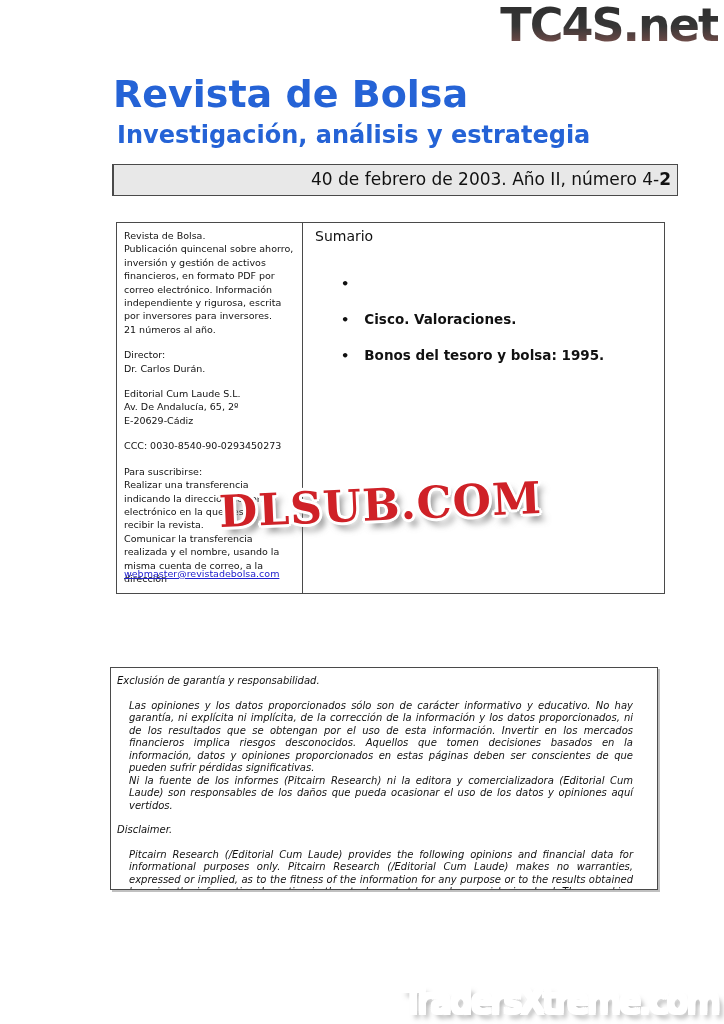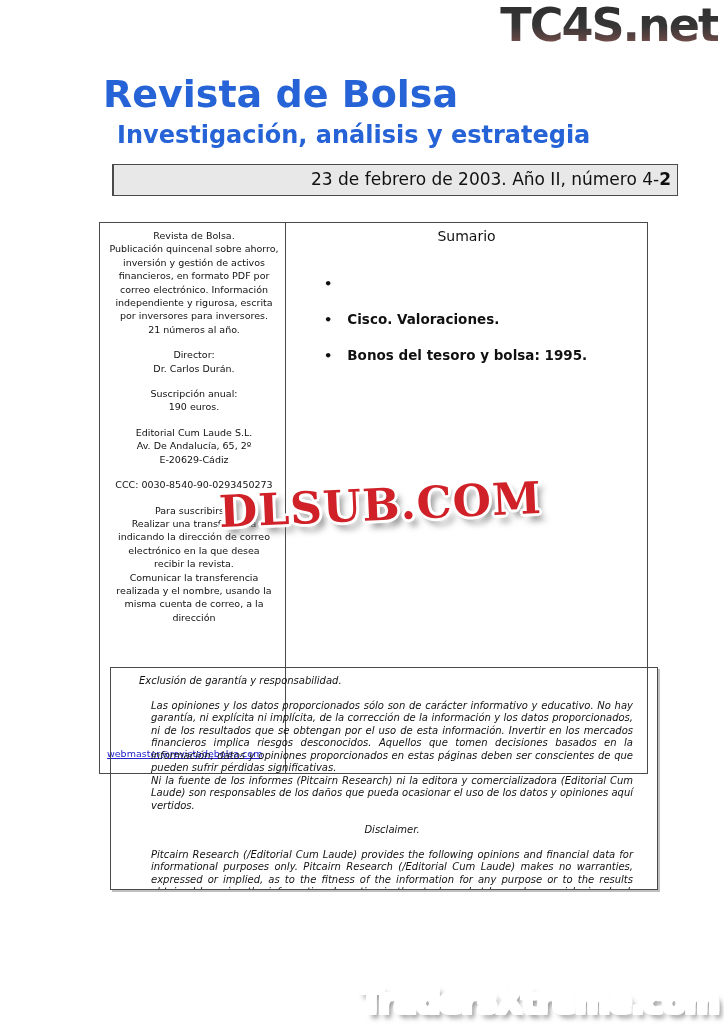--- a/index.html
+++ b/index.html
@@ -25,59 +25,58 @@
     font-family:"DejaVu Serif","Liberation Serif",serif;
     font-weight:bold;font-size:44px;letter-spacing:1px;
     color:var(--watermark-red,#cf2127);
     text-shadow:
       -3px 0 0 #fff, 3px 0 0 #fff, 0 -3px 0 #fff, 0 3px 0 #fff,
       -2px -2px 0 #fff, 2px -2px 0 #fff, -2px 2px 0 #fff, 2px 2px 0 #fff,
       5px 7px 6px rgba(110,110,110,.75);
   }
   .traders{
     position:absolute;right:5px;bottom:6px;line-height:1;
-    font-size:34px;font-weight:bold;letter-spacing:-1px;
+    font-size:34px;font-weight:normal;letter-spacing:-1px;
     color:#c2454b;
     text-shadow:
       -2px 0 0 #fff, 2px 0 0 #fff, 0 -2px 0 #fff, 0 2px 0 #fff,
       -2px -2px 0 #fff, 2px -2px 0 #fff, -2px 2px 0 #fff, 2px 2px 0 #fff,
       4px 5px 5px rgba(120,120,120,.8);
   }
   @supports ((-webkit-background-clip:text) or (background-clip:text)){
     .traders{
       background:linear-gradient(180deg,#dd8387 0%,#c9474d 45%,#a82a30 100%);
       -webkit-background-clip:text;background-clip:text;color:transparent;
     }
   }
 
   
   .title{
-    position:absolute;left:103px;top:74px;line-height:1.1;
+    position:absolute;left:113px;top:74px;line-height:1.1;
     font-size:38px;font-weight:bold;letter-spacing:0;
     color:var(--title-blue,#2563d6);
   }
   .subtitle{
     position:absolute;left:117px;top:122px;line-height:1.1;
     font-size:24px;font-weight:bold;
     color:var(--title-blue,#2563d6);
   }
   .date-box{
     position:absolute;left:112px;top:164px;width:566px;height:32px;
     box-sizing:border-box;background:var(--date-box-bg,#e8e8e8);
     border:1px solid var(--border-gray,#4a4a4a);border-left-width:2px;
     text-align:right;font-size:17px;line-height:29px;padding-right:6px;
   }
   .date-box .issue-bold{font-weight:bold;}
 
   
   .main-box{
-    position:absolute;left:99px;top:222px;width:549px;height:552px;
+    position:absolute;left:116px;top:222px;width:549px;height:372px;
     box-sizing:border-box;border:1px solid var(--border-gray,#4a4a4a);
     display:flex;
-    text-align:center;
   }
   .info-col{
     width:186px;box-sizing:border-box;flex:0 0 186px;
     border-right:1px solid var(--border-gray,#4a4a4a);
     padding:6px 4px 6px 7px;position:relative;
     font-size:9.5px;line-height:13.4px;
   }
   .info-col .para{white-space:pre-line;margin:0 0 12px 0;}
   .email-link{
     position:absolute;left:7px;bottom:13px;
@@ -87,53 +86,51 @@
   .sumario-heading{font-size:14px;font-weight:normal;}
   .sumario-list{margin:32px 0 0 0;padding:0 0 0 26px;list-style:none;}
   .sumario-item{display:flex;align-items:baseline;font-size:13.5px;font-weight:bold;margin:0 0 20px 0;}
   .sumario-item .bullet{flex:0 0 auto;margin-right:15px;font-size:13px;}
 
   
   .legal-box{
     position:absolute;left:110px;top:667px;width:548px;height:223px;
     box-sizing:border-box;border:1px solid var(--border-gray,#4a4a4a);
     box-shadow:2px 2px 0 rgba(130,130,130,.5);
-    padding:7px 12px 6px 28px;overflow:hidden;
+    padding:7px 12px 6px 6px;overflow:hidden;
     font-style:italic;font-size:10px;line-height:12.5px;
   }
   .legal-title{margin:0;}
   .legal-para{margin:12px;white-space:pre-line;text-align:justify;}
-  .legal-gap{margin-top:12px;text-align:center;}
+  .legal-gap{margin-top:12px;}
 </style>
 </head>
 <body>
 
 <div class="page">
 
   <div class="tc4s">TC4S.net</div>
 
   <div class="title">Revista de Bolsa</div>
   <div class="subtitle">Investigación, análisis y estrategia</div>
 
-  <div class="date-box"><span>23 de febrero de 2003. Año II, número 4-</span><span class="issue-bold">2</span></div>
+  <div class="date-box"><span>40 de febrero de 2003. Año II, número 4-</span><span class="issue-bold">2</span></div>
 
   <div class="main-box">
     <div class="info-col">
       <p class="para">Revista de Bolsa.
 Publicación quincenal sobre ahorro,
 inversión y gestión de activos
 financieros, en formato PDF por
 correo electrónico. Información
 independiente y rigurosa, escrita
 por inversores para inversores.
 21 números al año.</p>
       <p class="para">Director:
 Dr. Carlos Durán.</p>
-      <p class="para">Suscripción anual:
-190 euros.</p>
       <p class="para">Editorial Cum Laude S.L.
 Av. De Andalucía, 65, 2º
 E-20629-Cádiz</p>
       <p class="para">CCC: 0030-8540-90-0293450273</p>
       <p class="para">Para suscribirse:
 Realizar una transferencia
 indicando la dirección de correo
 electrónico en la que desea
 recibir la revista.
 Comunicar la transferencia

